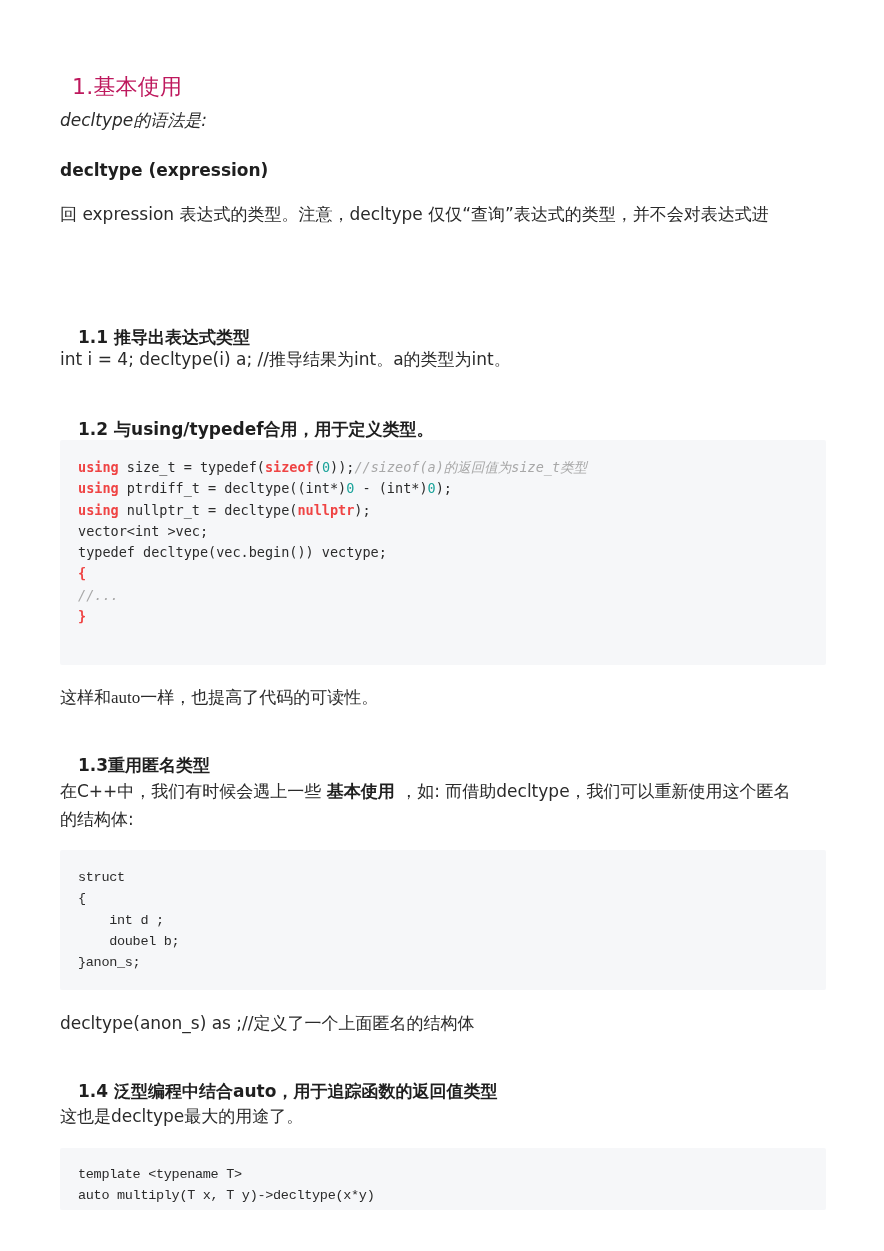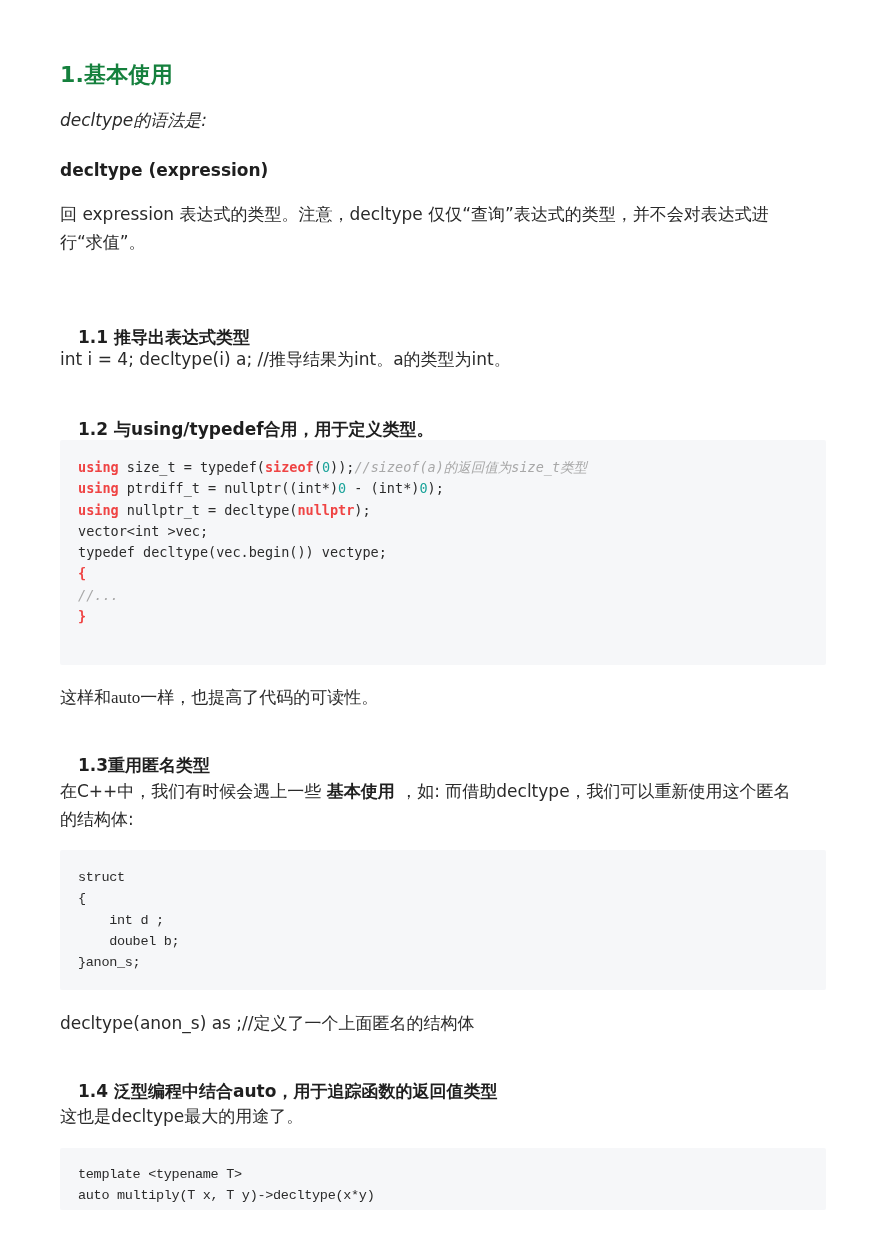--- a/index.html
+++ b/index.html
@@ -4,21 +4,21 @@
 <style>
   html, body { margin: 0; padding: 0; background: #ffffff; }
   body {
     width: 884px; height: 1251px; overflow: hidden; position: relative;
     font-family: "DejaVu Sans", "Liberation Sans", sans-serif;
     color: #222222;
   }
   .page { position: absolute; left: 60px; top: 0; width: 766px; }
   .abs { position: absolute; left: 0; white-space: nowrap; }
   h1.title {
-    margin: 0; font-size: 22px; font-weight: bold; color: #15803d;
+    margin: 12px; font-size: 22px; font-weight: normal; color: #be185d;
     letter-spacing: 0.2px;
   }
   .p { font-size: 17px; line-height: 28px; color: #2a2a2a; margin: 0; }
   .h3 { font-size: 17px; font-weight: bold; color: #1f1f1f; margin: 18px; }
   .bold { font-weight: bold; color: #1f1f1f; }
   .code {
     position: absolute; left: 0; width: 766px;
     background: #f6f7f9; border-radius: 2px;
     font-family: "DejaVu Sans Mono", "Liberation Mono", monospace;
     font-size: 13.5px; color: #2b2b2b;
@@ -36,31 +36,30 @@
 <div class="page">
 
   <h1 class="title abs" style="top:60px;">1.基本使用</h1>
 
   <p class="p abs" style="top:106px;font-style:italic;">decltype的语法是:</p>
 
   <p class="p abs bold" style="top:156px;">decltype (expression)</p>
 
   <div class="abs" style="top:200px;">
     <p class="p">回 expression 表达式的类型。注意，decltype 仅仅“查询”表达式的类型，并不会对表达式进</p>
-    <p class="p">行“求值”。</p>
   </div>
 
   <p class="h3 abs" style="top:308px;">1.1 推导出表达式类型</p>
   <p class="p abs" style="top:345px;">int i = 4; decltype(i) a; //推导结果为int。a的类型为int。</p>
 
   <p class="h3 abs" style="top:400px;">1.2 与using/typedef合用，用于定义类型。</p>
 
   <div class="code" id="code-1" style="top:440px;height:225px;padding-top:17px;">
       <div class="line"><span class="kw">using</span><span> size_t = typedef(</span><span class="kw">sizeof</span><span>(</span><span class="num">0</span><span>));</span><span class="cmt">//sizeof(a)的返回值为size_t类型</span></div>
-      <div class="line"><span class="kw">using</span><span> ptrdiff_t = nullptr((int*)</span><span class="num">0</span><span> - (int*)</span><span class="num">0</span><span>);</span></div>
+      <div class="line"><span class="kw">using</span><span> ptrdiff_t = decltype((int*)</span><span class="num">0</span><span> - (int*)</span><span class="num">0</span><span>);</span></div>
       <div class="line"><span class="kw">using</span><span> nullptr_t = decltype(</span><span class="kw">nullptr</span><span>);</span></div>
       <div class="line"><span>vector&lt;int &gt;vec;</span></div>
       <div class="line"><span>typedef decltype(vec.begin()) vectype;</span></div>
       <div class="line"><span class="kw">{</span></div>
       <div class="line"><span class="cmt">//...</span></div>
       <div class="line"><span class="kw">}</span></div>
     </div>
 
   <p class="p abs" style="top:684px;font-family:Liberation Serif, serif;">这样和auto一样，也提高了代码的可读性。</p>
 

